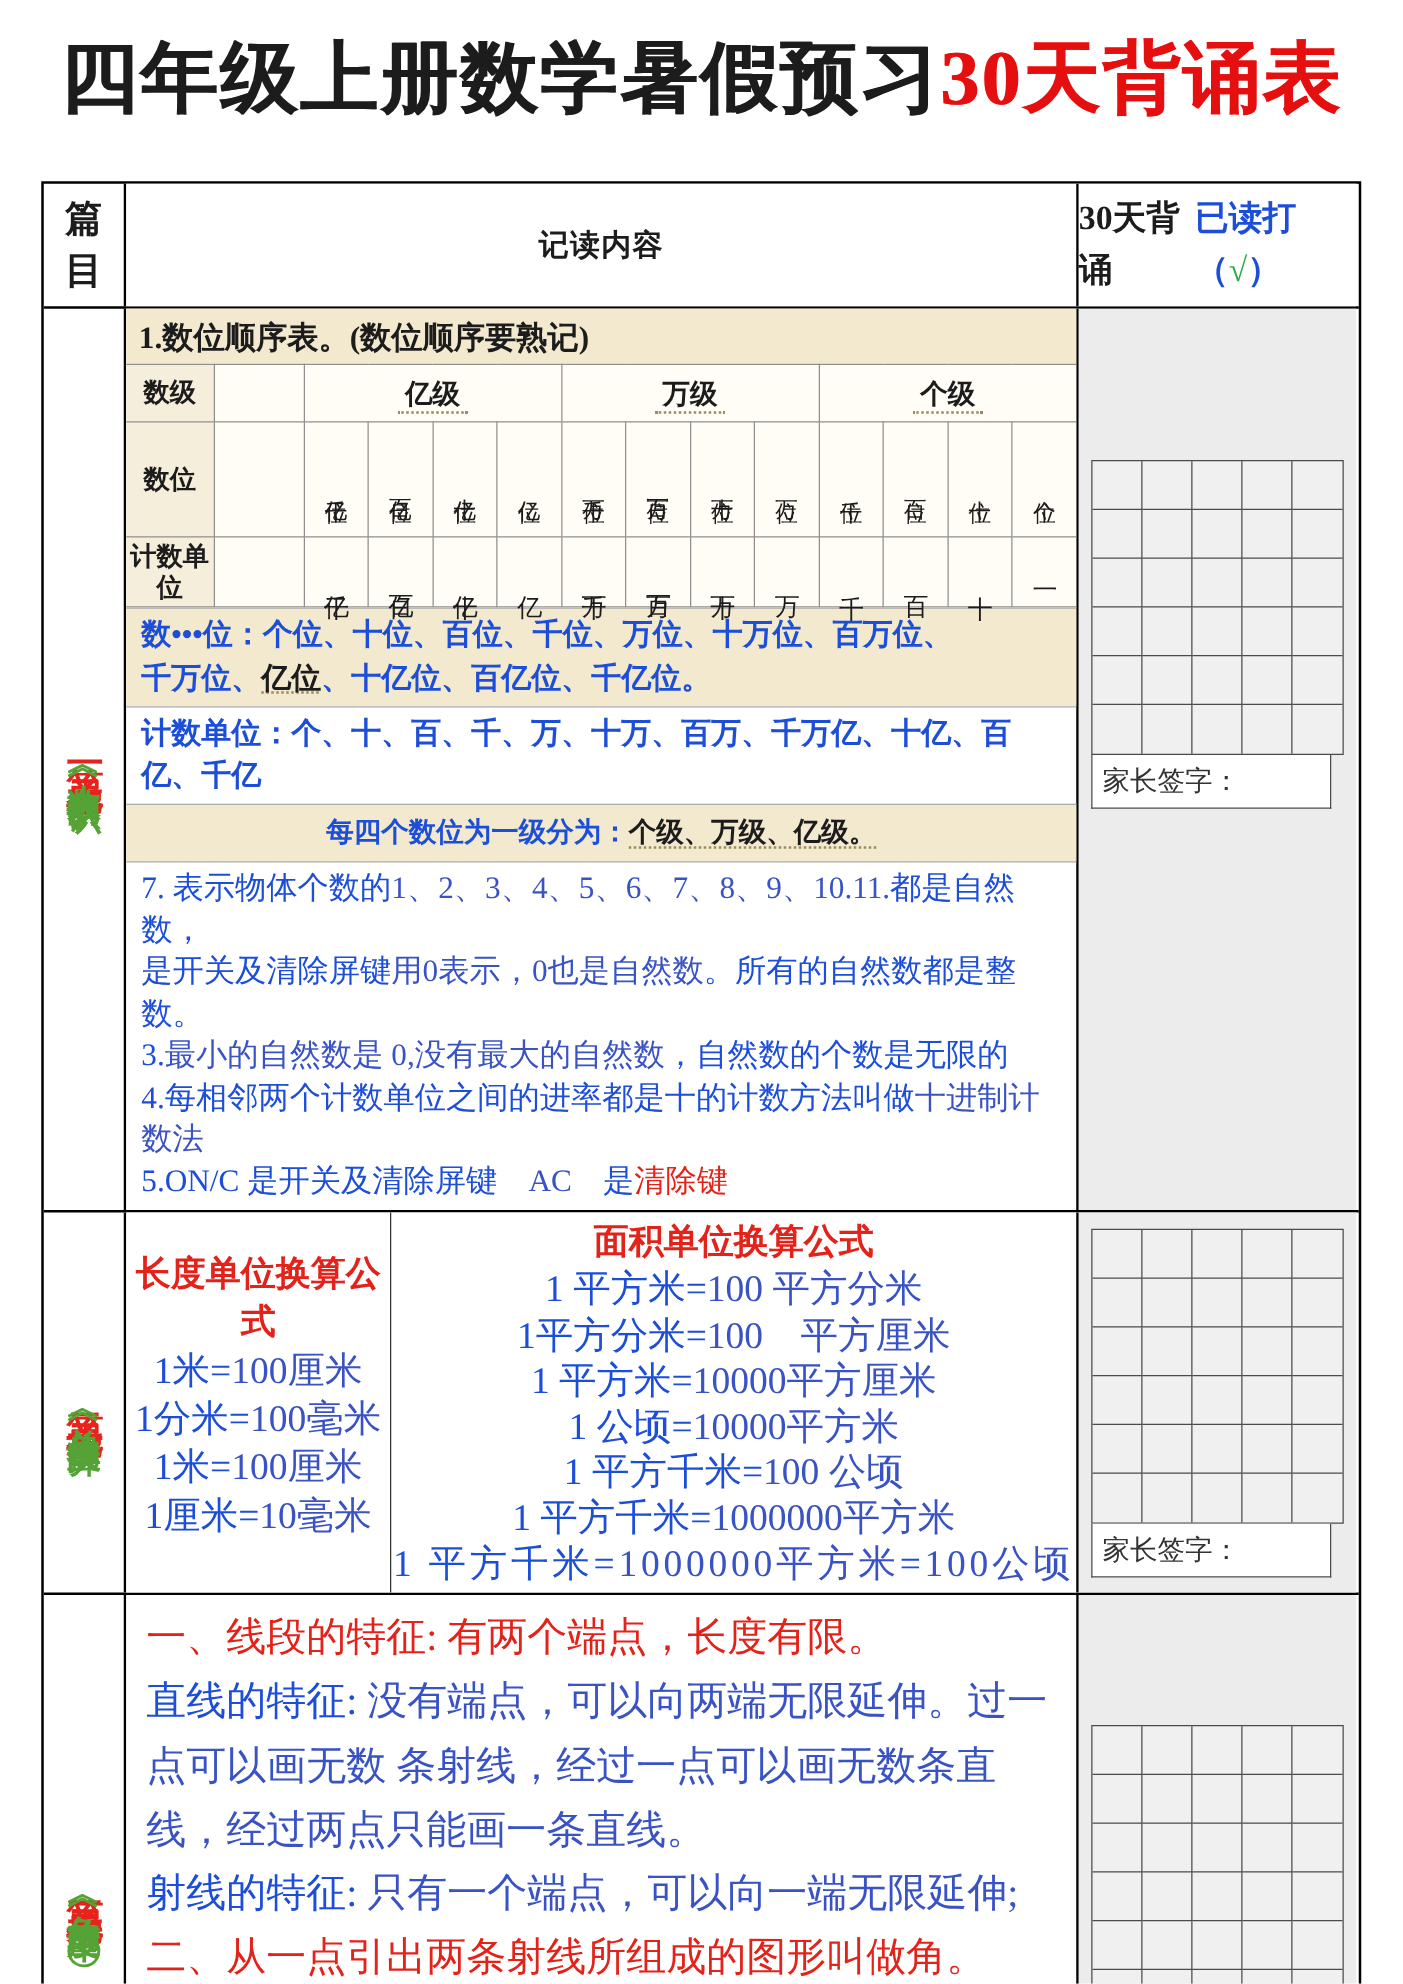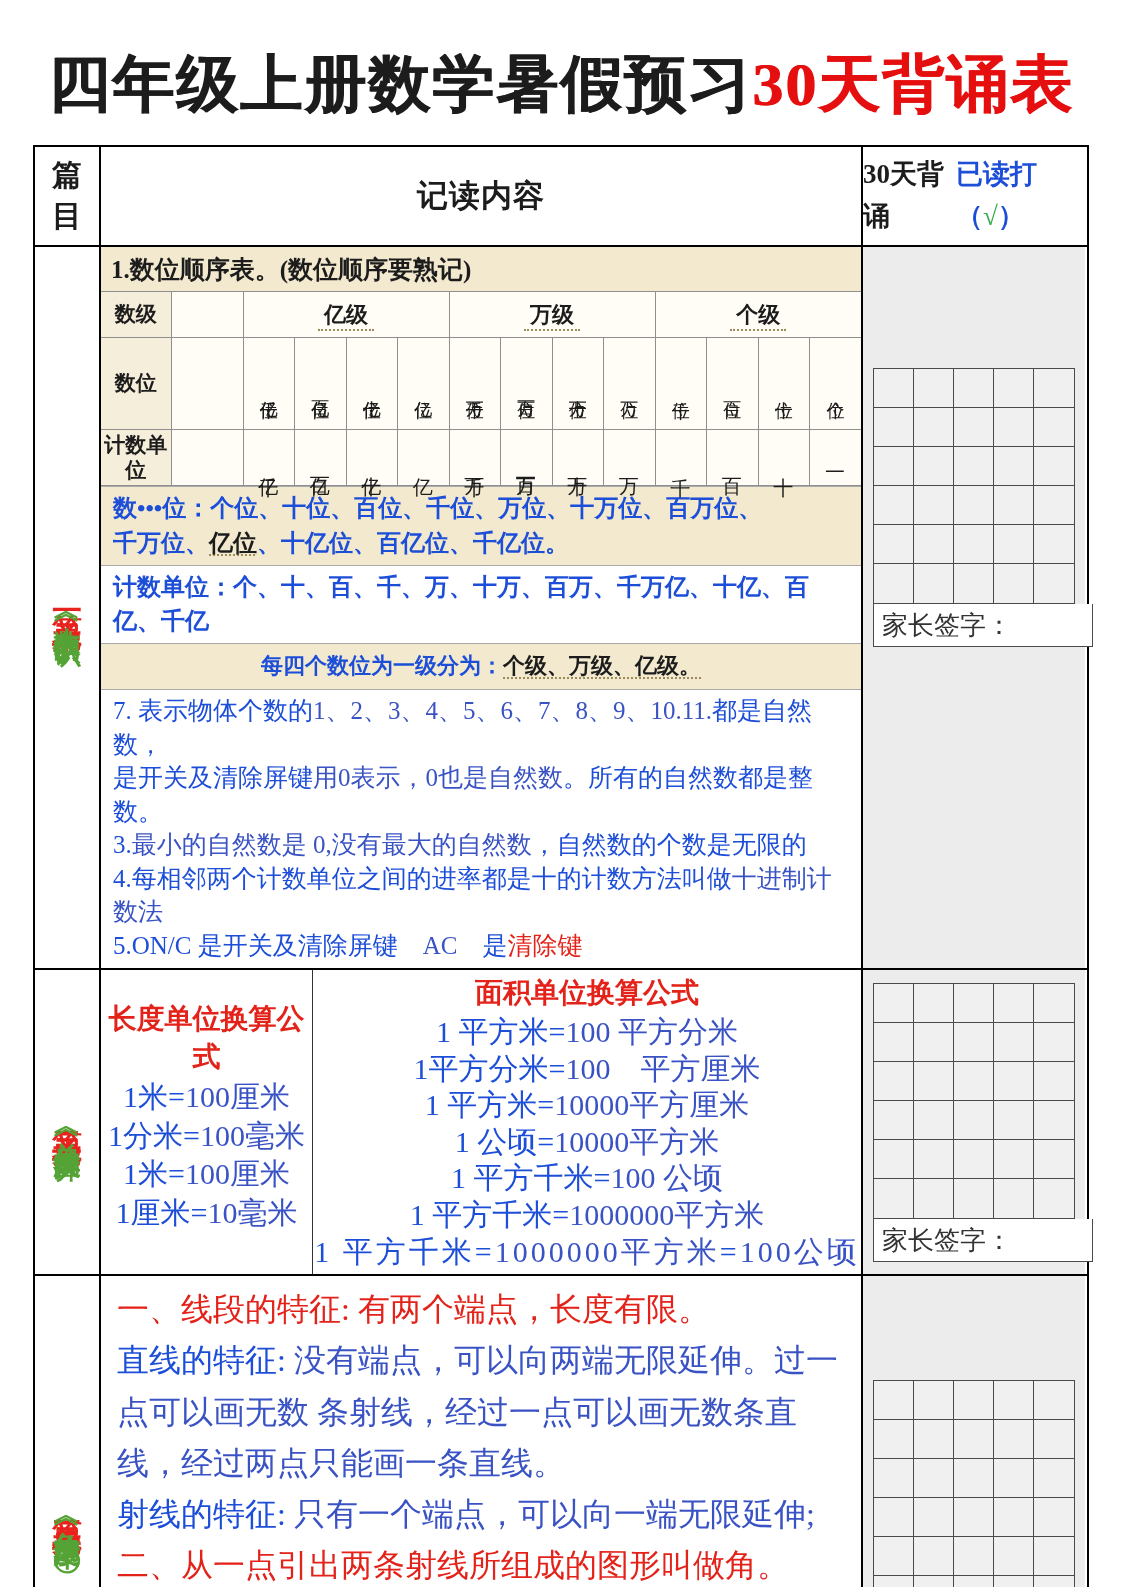--- a/index.html
+++ b/index.html
@@ -1,60 +1,60 @@
 <!DOCTYPE html>
 <html><head>
 <meta charset="utf-8">
 <style>
   * { margin:0; padding:0; box-sizing:border-box; }
   html,body { background:#ffffff; }
   body { font-family:"Liberation Serif","DejaVu Serif",serif; color:#1c1c1c; }
   .page { position:relative; width:1122px; height:1587px; background:#fff; overflow:hidden; }
 
   
-  .title { text-align:center; padding-top:42px; height:145px;
+  .title { text-align:center; padding-top:20px; height:145px;
            font-size:62px; font-weight:900; letter-spacing:2px; white-space:nowrap;
            text-shadow:1px 0 0 currentColor; }
   .title .t-red { color:#e60f0f; text-shadow:1px 0 0 #e60f0f; }
 
   
   .main-table { position:absolute; left:33px; top:145px; width:1056px;
                 border:2px solid #000; }
   .row { display:flex; border-bottom:2px solid #000; }
   .row:last-child { border-bottom:none; }
   .c1 { width:66px;  flex:none; border-right:2px solid #000; position:relative; }
   .c2 { width:762px; flex:none; border-right:2px solid #000; position:relative; background:#fff; }
   .c3 { width:222px; flex:none; background:#ececec; position:relative; }
 
   
   .hdr { height:100px; }
   .hdr .c1 { display:flex; flex-direction:column; justify-content:space-between;
              align-items:center; padding:8px 0; font-weight:bold; font-size:30px; }
   .hdr .c2 { display:flex; align-items:center; justify-content:center;
-             font-weight:bold; font-size:31px; letter-spacing:1px; }
+             font-weight:bold; font-size:24px; letter-spacing:1px; }
   .hdr .c3 { background:#fff; display:flex; flex-direction:row; justify-content:center;
              align-items:center; font-weight:bold; font-size:27px; line-height:1.55; }
 
   
   .unit-label { display:flex; align-items:center; justify-content:center; }
   .vlabel { writing-mode:vertical-rl; text-orientation:upright; line-height:1;
             letter-spacing:3px; text-align:center; }
   .vlabel .lab-red   { color:#e8221c; font-weight:bold; font-size:30px; }
   .vlabel .lab-green { color:#55a336; font-weight:bold; font-size:27px; }
 
   
   .sig-inner { width:202px; margin:0 auto; }
   .sig-grid { display:grid; grid-template-columns:repeat(5,40px); grid-auto-rows:39px;
               border:1.5px solid #4a4a4a; background:#f0f0f0; width:202px; }
   .gcell { border-right:1.5px solid #4a4a4a; border-bottom:1.5px solid #4a4a4a; }
   .gcell:nth-child(5n) { border-right:none; }
   .gcell:nth-last-child(-n+5) { border-bottom:none; }
-  .sig-box { width:220px; height:43px; background:#fff; border:1.5px solid #4a4a4a;
+  .sig-box { width:192px; height:43px; background:#fff; border:1.5px solid #4a4a4a;
              border-top:none; display:flex; align-items:center; padding-left:8px;
-             font-size:26px; color:#333; }
+             font-size:22px; color:#333; }
   .mt-u1 { margin-top:121px; } .mt-u2 { margin-top:13px; } .mt-u3 { margin-top:104px; }
 
   
   .u1 { min-height:542px; }
   .band { background:#f2e9cf; padding:6px 10px 5px 10px; font-size:25px; font-weight:bold; }
   .place-table { width:100%; border-collapse:collapse; table-layout:fixed;
                  background:#fffdf6; }
   .place-table td { border:1px solid #8f8f8f; text-align:center; vertical-align:middle; }
   .place-table tr td:first-child { border-left:none; }
   .place-table tr td:last-child { border-right:none; }

